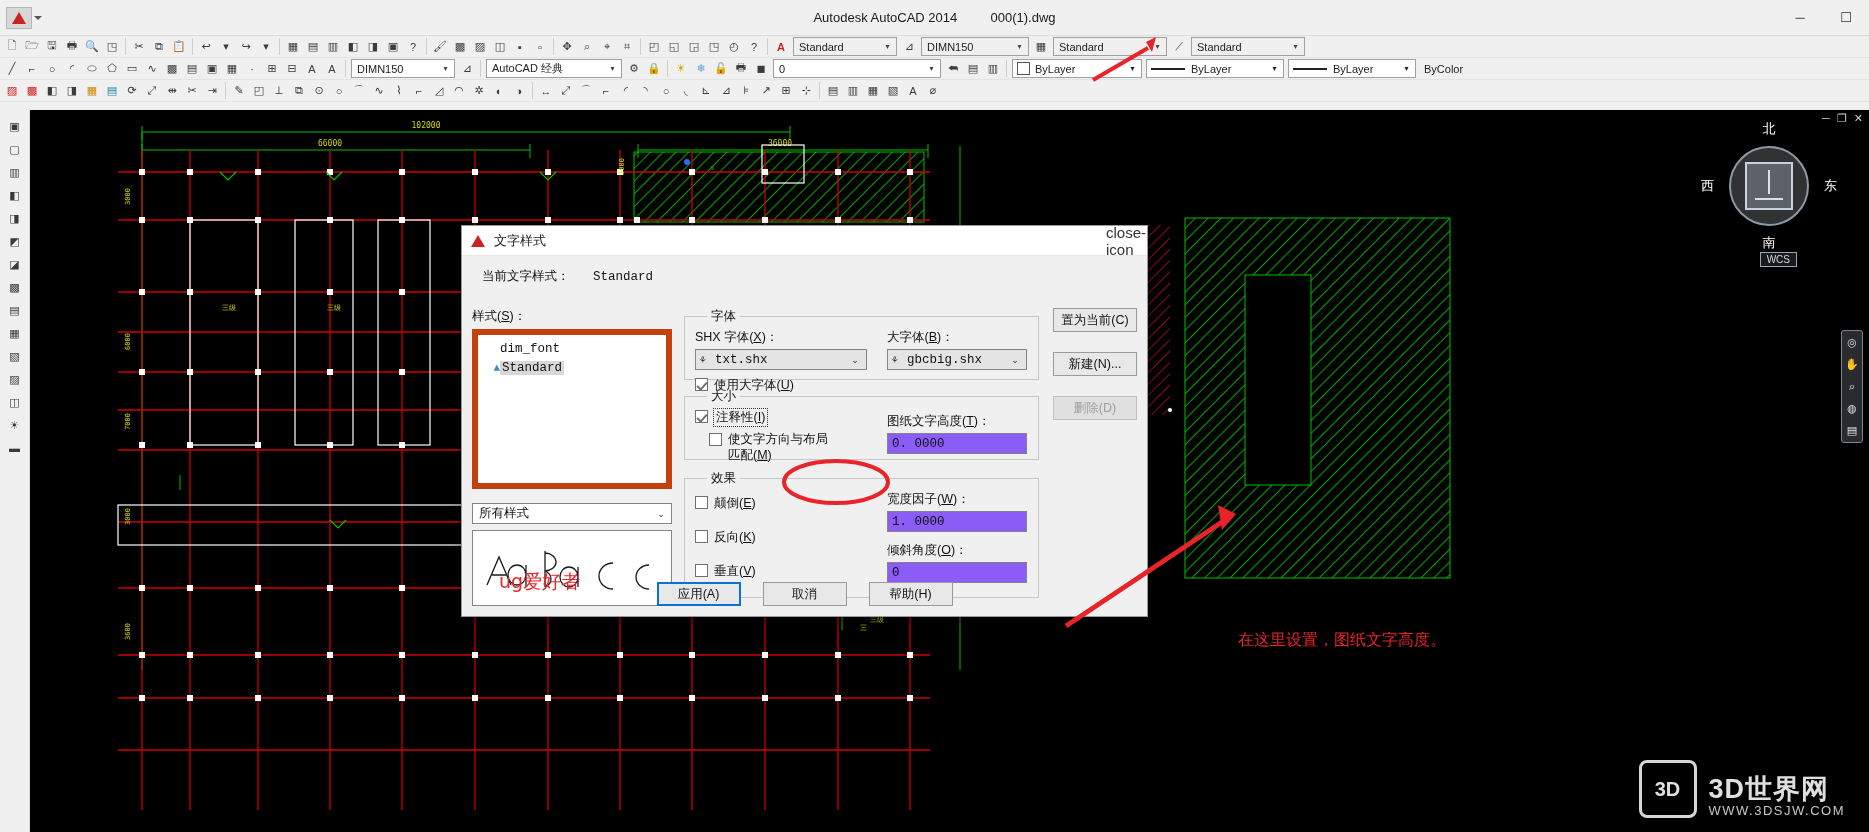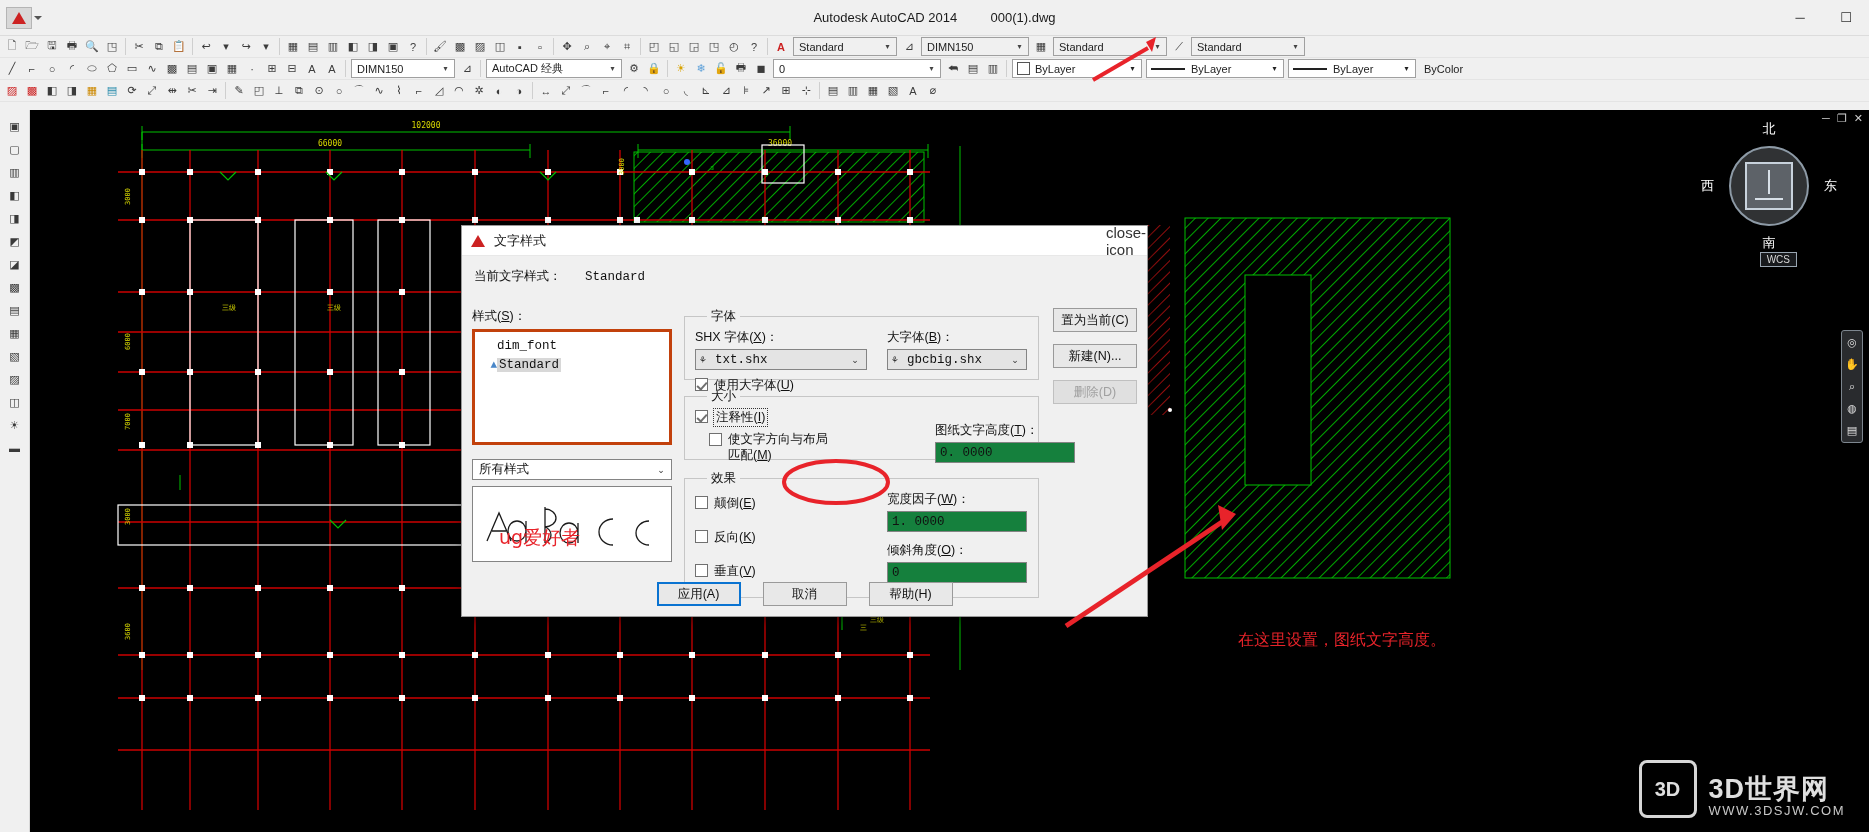--- a/index.html
+++ b/index.html
@@ -124,30 +124,30 @@
   .dlg-title{
     height:30px;background:#fff;display:flex;align-items:center;padding:0 4px 0 9px;
     border-bottom:1px solid #e8e8e8;
   }
   .dlg-ico{width:0;height:0;border-left:7px solid transparent;border-right:7px solid transparent;border-bottom:12px solid #cc2222;margin-right:9px;}
   .dlg-title-text{font-size:13px;color:#1a1a1a;}
   .dlg-close{
     margin-left:auto;width:34px;height:28px;display:flex;align-items:center;justify-content:center;
     font-size:15px;color:#333;
   }
-  .dlg-body{position:relative;padding:10px 4px;height:calc(100% - 30px);}
+  .dlg-body{position:relative;padding:10px 12px;height:calc(100% - 30px);}
 
   .cur-style{font-size:12.5px;color:#111;margin:2px 0 7px 8px;}
   .cur-style .cs-val{margin-left:20px;font-family:"Liberation Mono","DejaVu Sans Mono",monospace;}
   .lbl{font-size:12.5px;color:#111;}
   .u{text-decoration:underline;}
 
   .styles-col{position:absolute;left:10px;top:52px;width:200px;}
   .list-box{
-    width:200px;height:116px;background:#fff;border:3px solid #c2410c;overflow:hidden;
+    width:200px;height:160px;background:#fff;border:6px solid #c2410c;overflow:hidden;
     padding:4px 0 0 0;
     text-align:right;
   }
   .list-item{
     height:19px;display:flex;align-items:center;padding-left:8px;font-size:12.5px;color:#111;
     font-family:"Liberation Mono","DejaVu Sans Mono",monospace;
   }
   .list-item .ai{width:14px;display:inline-block;color:#4a87c8;font-size:11px;}
   .list-item.sel .lbl-txt{background:#d8d8d8;padding:0 2px;}
   .filter-combo{
@@ -174,21 +174,21 @@
 
   .fld-label{font-size:12.5px;color:#111;}
   .combo{
     height:21px;border:1px solid #848484;background:#e4e4e4;display:flex;align-items:center;
     padding:0 2px 0 4px;font-size:12.5px;color:#111;
     font-family:"Liberation Mono","DejaVu Sans Mono",monospace;
   }
   .combo .cb-arrow{margin-left:auto;width:18px;text-align:center;font-size:9px;color:#333;font-family:"Liberation Sans",sans-serif;}
   .shx-glyph{display:inline-block;width:15px;font-size:10px;color:#333;}
   .textbox{
-    height:21px;border:1px solid #848484;background:#15803d;display:flex;align-items:center;
+    height:21px;border:1px solid #848484;background:#8b5cf6;display:flex;align-items:center;
     padding:0 4px;font-size:12.5px;color:#111;
     font-family:"Liberation Mono","DejaVu Sans Mono",monospace;
   }
 
   .chk-row{display:flex;align-items:flex-start;font-size:12.5px;color:#111;}
   .chkbox{
     width:13px;height:13px;border:1px solid #707070;background:#fff;margin-right:6px;
     display:inline-flex;align-items:center;justify-content:center;flex:0 0 auto;margin-top:1px;
     position:relative;
   }
@@ -199,21 +199,21 @@
   .chk-lbl.focus{outline:1px dotted #333;padding:0 2px;}
 
   .btn{
     border:1px solid #9a9a9a;background:#e8e8e8;font-size:12.5px;color:#111;
     display:flex;align-items:center;justify-content:center;
   }
   .btn.disabled{color:#a0a0a0;background:#e0e0e0;border-color:#c0c0c0;}
   .btn.default{border:2px solid #0a73d1;}
 
   .side-btns{position:absolute;left:591px;top:52px;width:84px;}
-  .side-btns .btn{width:84px;height:24px;margin-bottom:12px;}
+  .side-btns .btn{width:84px;height:24px;margin-bottom:20px;}
 
   .bottom-btns{position:absolute;left:0;right:0;bottom:10px;display:flex;justify-content:center;gap:22px;}
   .bottom-btns .btn{width:84px;height:24px;}
 
   
   .watermark{
     position:absolute;right:24px;bottom:14px;display:flex;align-items:flex-end;z-index:20;opacity:.92;
   }
   .wm-logo{
     width:58px;height:58px;border:3px solid #e9e9e9;border-radius:8px;display:flex;
@@ -752,21 +752,21 @@
       <div style="position:absolute;left:10px;top:4px;width:180px;">
         <div class="chk-row">
           <span class="chkbox checked"></span>
           <span class="chk-lbl focus">注释性(<span class="u">I</span>)</span>
         </div>
         <div class="chk-row" style="margin-top:6px;margin-left:14px">
           <span class="chkbox"></span>
           <span class="chk-lbl" style="line-height:1.25">使文字方向与布局<br>匹配(<span class="u">M</span>)</span>
         </div>
       </div>
-      <div style="position:absolute;left:202px;top:17px;width:145px;margin-left:48px;">
+      <div style="position:absolute;left:202px;top:8px;width:145px;">
         <div class="fld-label">图纸文字高度(<span class="u">T</span>)：</div>
         <div class="textbox" style="margin-top:3px;width:140px">0. 0000</div>
       </div>
     </fieldset>
 
     <fieldset class="grp grp-effect">
       <legend>效果</legend>
       <div style="position:absolute;left:10px;top:8px;width:180px;">
         <div class="chk-row">
           <span class="chkbox"></span>

